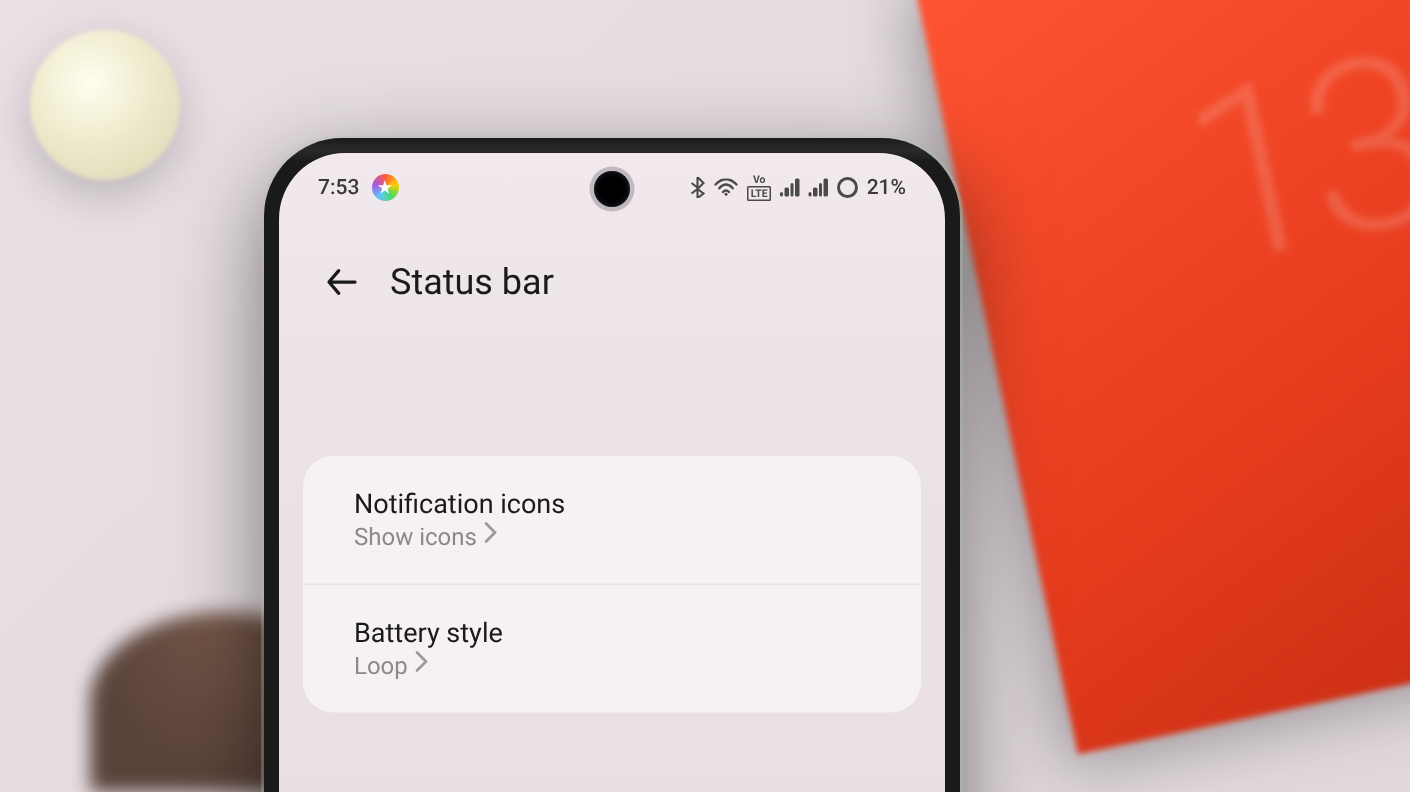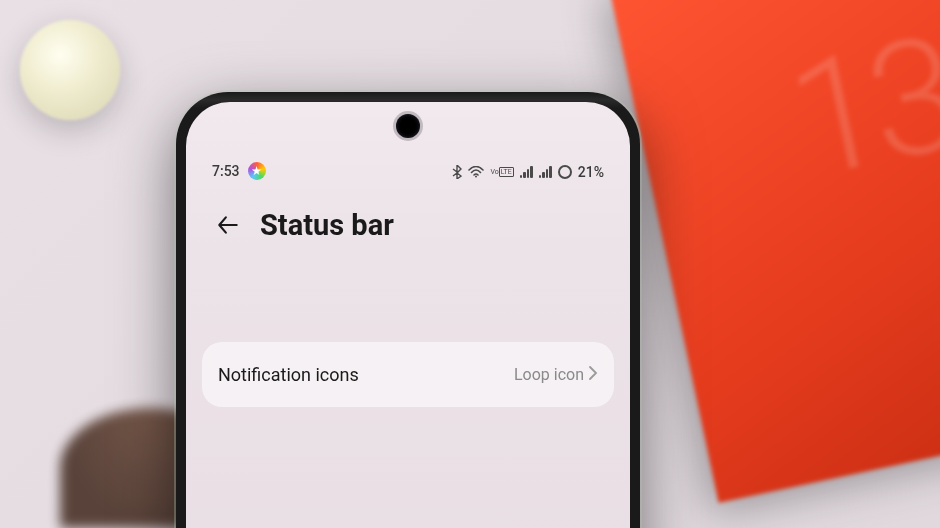--- a/index.html
+++ b/index.html
@@ -63,50 +63,49 @@
       width: 24px; height: 24px;
       background: #000;
       border-radius: 50%;
       box-shadow: 0 0 0 3px rgba(0,0,0,0.2), inset 0 0 4px rgba(80,80,120,0.5);
       z-index: 10;
     }
     
     .status-row {
       display: flex;
       justify-content: space-between;
-      align-items: flex-end;
+      align-items: flex-start;
       padding: 14px 26px 0 26px;
       height: 42px;
       font-size: 14px;
       color: #3a3a3a;
       font-weight: 500;
-      margin-top: 36px;
     }
     .status-left { display: flex; align-items: center; gap: 8px; }
     .status-right { display: flex; align-items: center; gap: 6px; }
     .app-badge {
       width: 18px; height: 18px;
       border-radius: 50%;
       background: conic-gradient(#ff5e3a, #ffcc00, #4cd964, #5ac8fa, #af52de, #ff5e3a);
       position: relative;
     }
     .app-badge::after {
       content: "";
       position: absolute;
       inset: 4px;
       background: #fff;
       clip-path: polygon(50% 0%, 61% 35%, 98% 35%, 68% 57%, 79% 91%, 50% 70%, 21% 91%, 32% 57%, 2% 35%, 39% 35%);
     }
     .sr-icon { display: inline-flex; color: #4a4a4a; }
     .volte-tag {
       font-size: 8px;
       line-height: 8px;
-      font-weight: 400;
-      display: flex;
-      flex-direction: row;
+      font-weight: 700;
+      display: flex;
+      flex-direction: column;
       align-items: center;
       color: #4a4a4a;
     }
     .sig-bars { display: flex; align-items: flex-end; gap: 1px; height: 12px; }
     .sig-bars span { width: 2.5px; background: #4a4a4a; border-radius: 1px; }
     .sig-bars span:nth-child(1){height:25%} .sig-bars span:nth-child(2){height:50%}
     .sig-bars span:nth-child(3){height:75%} .sig-bars span:nth-child(4){height:100%}
     .battery-loop {
       width: 14px; height: 14px;
       border: 2.5px solid #4a4a4a;
@@ -120,38 +119,38 @@
       gap: 16px;
       padding: 28px 26px 20px 26px;
     }
     .back-btn {
       width: 32px; height: 32px;
       display: flex; align-items: center; justify-content: center;
       cursor: pointer;
       color: #1a1a1a;
     }
     .page-title {
-      font-size: 29px;
-      font-weight: 700;
+      font-size: 24px;
+      font-weight: 400;
       color: #1a1a1a;
     }
     
     .settings-card {
       margin: 80px 16px 0 16px;
       background: rgba(255,255,255,0.55);
       border-radius: 20px;
       overflow: hidden;
       backdrop-filter: blur(4px);
     }
     .setting-row {
       display: flex;
       justify-content: space-between;
-      align-items: center;
-      padding: 22px 16px;
+      padding: 22px 34px;
       cursor: pointer;
+      flex-direction: column;
     }
     .setting-row + .setting-row { border-top: 1px solid rgba(0,0,0,0.06); }
     .setting-label {
       font-size: 18px;
       color: #1a1a1a;
       font-weight: 400;
     }
     .setting-value-wrap { display: flex; align-items: center; gap: 4px; }
     .setting-value {
       font-size: 16px;
@@ -242,27 +241,38 @@
           </svg>
       </div>
       <h1 class="page-title">Status bar</h1>
     </div>
 
     <div class="settings-card">
 
       <div class="setting-row">
         <span class="setting-label">Notification icons</span>
         <span class="setting-value-wrap">
-          <span class="setting-value">Loop icon</span>
+          <span class="setting-value">Show icons</span>
           <span class="chevron">
             <svg width="10" height="16" viewBox="0 0 10 16">
                 <path d="M2 2 L8 8 L2 14" stroke="currentColor" stroke-width="1.8" fill="none" stroke-linecap="round"></path>
               </svg>
           </span>
         </span>
       </div>
 
+      <div class="setting-row">
+        <span class="setting-label">Battery style</span>
+        <span class="setting-value-wrap">
+          <span class="setting-value">Loop</span>
+          <span class="chevron">
+            <svg width="10" height="16" viewBox="0 0 10 16">
+                <path d="M2 2 L8 8 L2 14" stroke="currentColor" stroke-width="1.8" fill="none" stroke-linecap="round"></path>
+              </svg>
+          </span>
+        </span>
+      </div>
 
 
     </div>
 
   </div>
 </div>
 
 </body></html>

